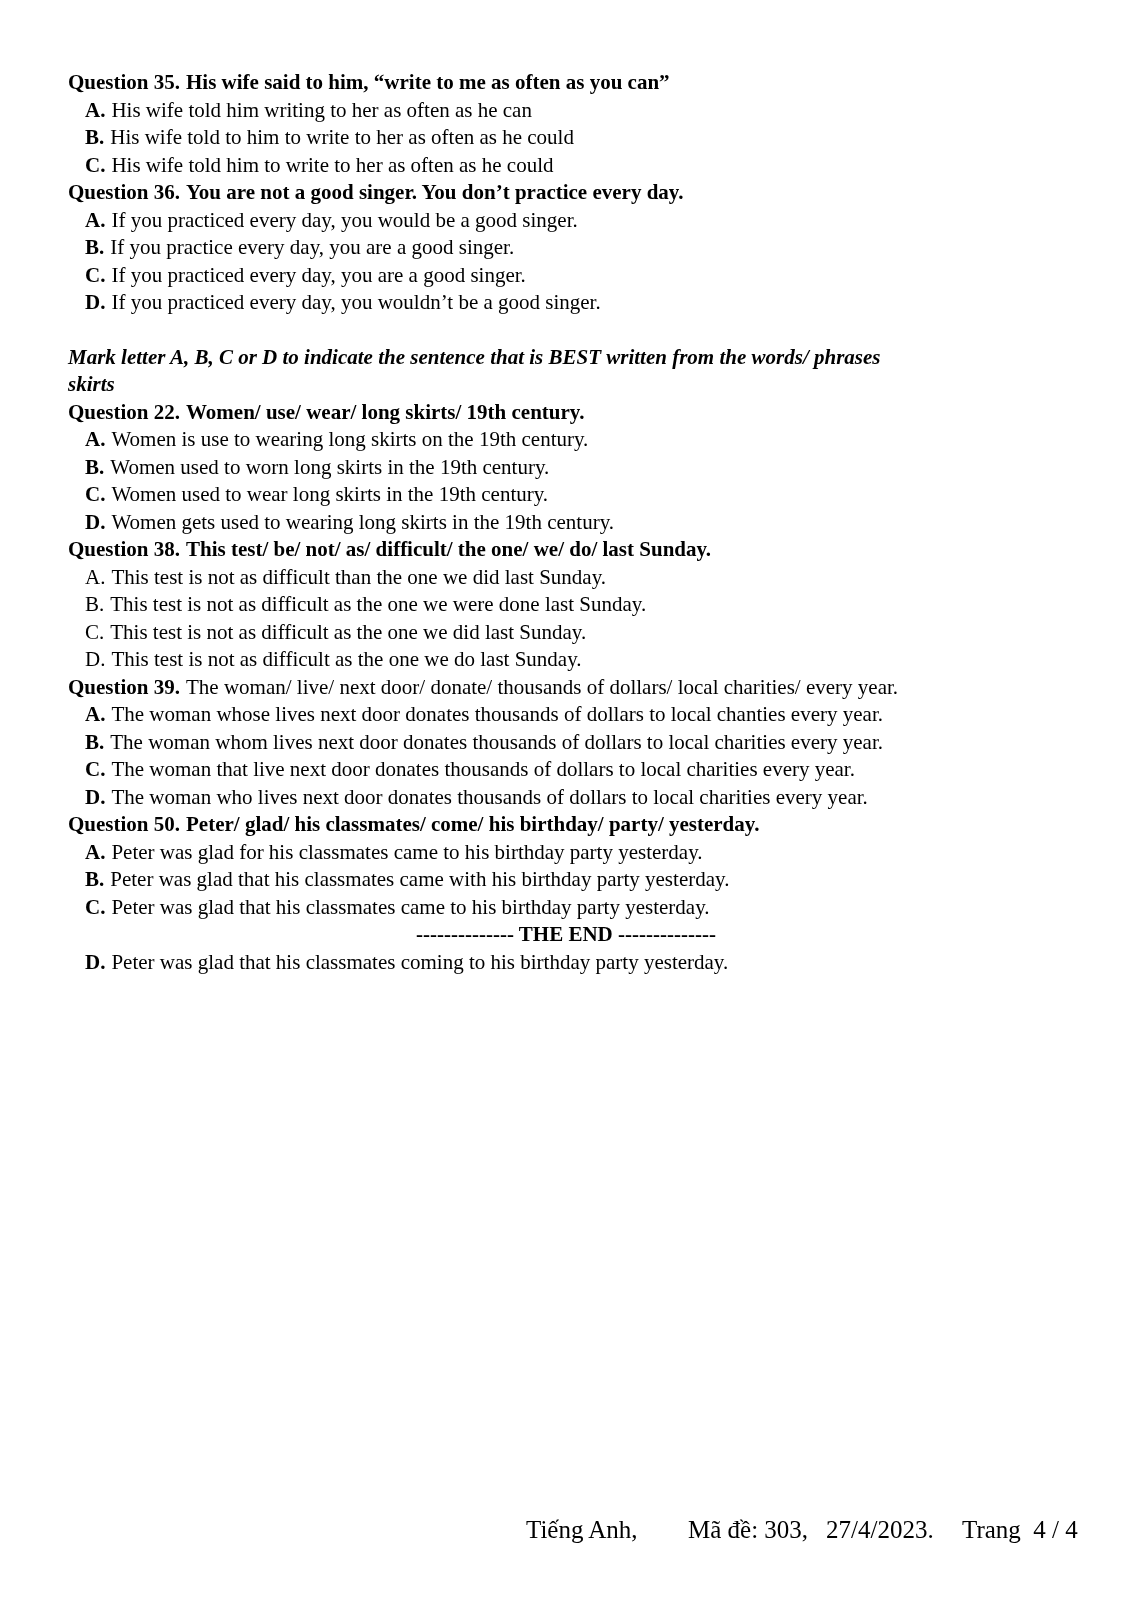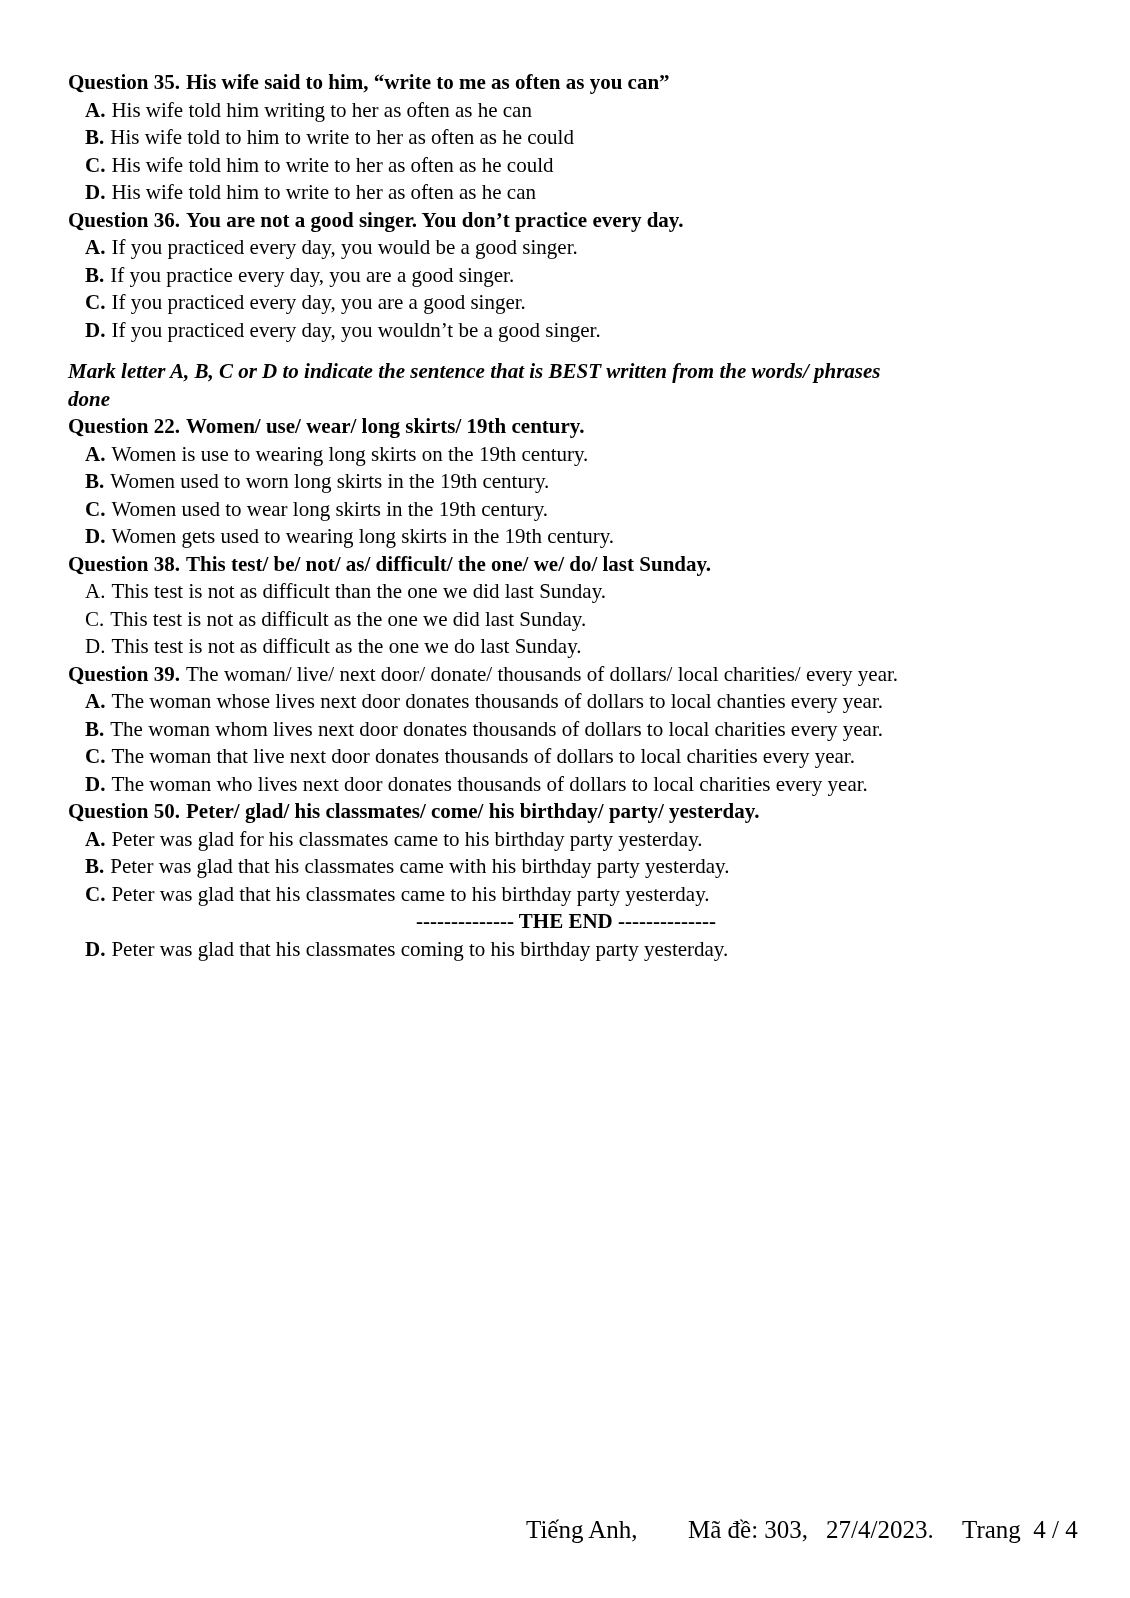--- a/index.html
+++ b/index.html
@@ -34,21 +34,21 @@
   .q-header { font-weight: 700; }
   .q-header .q-label { font-weight: 700; margin-right: 6px; }
   .q-header .q-prompt { font-weight: 700; }
   .q-header .q-prompt.regular { font-weight: 400; }
   .opt { padding-left: 17px; font-weight: 400; }
   .opt .letter { font-weight: 700; margin-right: 6px; }
   .opt.plain .letter { font-weight: 400; }
   .instruction {
     font-weight: 700;
     font-style: italic;
-    margin-top: 14px;
+    margin-top: 27px;
     white-space: nowrap;
   }
   .end-line {
     text-align: center;
     font-weight: 700;
   }
   .footer {
     position: absolute;
     top: 1508px;
     left: 0;
@@ -69,41 +69,41 @@
 </head>
 <body>
 
 <div class="page">
   <div class="content">
 
     <div class="line q-header"><span class="q-label">Question 35.</span><span class="q-prompt">His wife said to him, “write to me as often as you can”</span></div>
     <div class="line opt"><span class="letter">A.</span><span class="opt-text">His wife told him writing to her as often as he can</span></div>
     <div class="line opt"><span class="letter">B.</span><span class="opt-text">His wife told to him to write to her as often as he could</span></div>
     <div class="line opt"><span class="letter">C.</span><span class="opt-text">His wife told him to write to her as often as he could</span></div>
-    <div class="line opt"><span class="letter">D.</span><span class="opt-text">His wife told him to write to her as often as he can</span></div>
 
     <div class="line q-header"><span class="q-label">Question 36.</span><span class="q-prompt">You are not a good singer. You don’t practice every day.</span></div>
     <div class="line opt"><span class="letter">A.</span><span class="opt-text">If you practiced every day, you would be a good singer.</span></div>
     <div class="line opt"><span class="letter">B.</span><span class="opt-text">If you practice every day, you are a good singer.</span></div>
     <div class="line opt"><span class="letter">C.</span><span class="opt-text">If you practiced every day, you are a good singer.</span></div>
     <div class="line opt"><span class="letter">D.</span><span class="opt-text">If you practiced every day, you wouldn’t be a good singer.</span></div>
 
     <div class="instruction">
       <div class="line">Mark letter A, B, C or D to indicate the sentence that is BEST written from the words/ phrases</div>
-      <div class="line">done</div>
+      <div class="line">skirts</div>
     </div>
 
     <div class="line q-header"><span class="q-label">Question 22.</span><span class="q-prompt">Women/ use/ wear/ long skirts/ 19th century.</span></div>
     <div class="line opt"><span class="letter">A.</span><span class="opt-text">Women is use to wearing long skirts on the 19th century.</span></div>
     <div class="line opt"><span class="letter">B.</span><span class="opt-text">Women used to worn long skirts in the 19th century.</span></div>
     <div class="line opt"><span class="letter">C.</span><span class="opt-text">Women used to wear long skirts in the 19th century.</span></div>
     <div class="line opt"><span class="letter">D.</span><span class="opt-text">Women gets used to wearing long skirts in the 19th century.</span></div>
 
     <div class="line q-header"><span class="q-label">Question 38.</span><span class="q-prompt">This test/ be/ not/ as/ difficult/ the one/ we/ do/ last Sunday.</span></div>
     <div class="line opt plain"><span class="letter">A.</span><span class="opt-text">This test is not as difficult than the one we did last Sunday.</span></div>
+    <div class="line opt plain"><span class="letter">B.</span><span class="opt-text">This test is not as difficult as the one we were done last Sunday.</span></div>
     <div class="line opt plain"><span class="letter">C.</span><span class="opt-text">This test is not as difficult as the one we did last Sunday.</span></div>
     <div class="line opt plain"><span class="letter">D.</span><span class="opt-text">This test is not as difficult as the one we do last Sunday.</span></div>
 
     <div class="line q-header"><span class="q-label">Question 39.</span><span class="q-prompt regular">The woman/ live/ next door/ donate/ thousands of dollars/ local charities/ every year.</span></div>
     <div class="line opt"><span class="letter">A.</span><span class="opt-text">The woman whose lives next door donates thousands of dollars to local chanties every year.</span></div>
     <div class="line opt"><span class="letter">B.</span><span class="opt-text">The woman whom lives next door donates thousands of dollars to local charities every year.</span></div>
     <div class="line opt"><span class="letter">C.</span><span class="opt-text">The woman that live next door donates thousands of dollars to local charities every year.</span></div>
     <div class="line opt"><span class="letter">D.</span><span class="opt-text">The woman who lives next door donates thousands of dollars to local charities every year.</span></div>
 
     <div class="line q-header"><span class="q-label">Question 50.</span><span class="q-prompt">Peter/ glad/ his classmates/ come/ his birthday/ party/ yesterday.</span></div>

